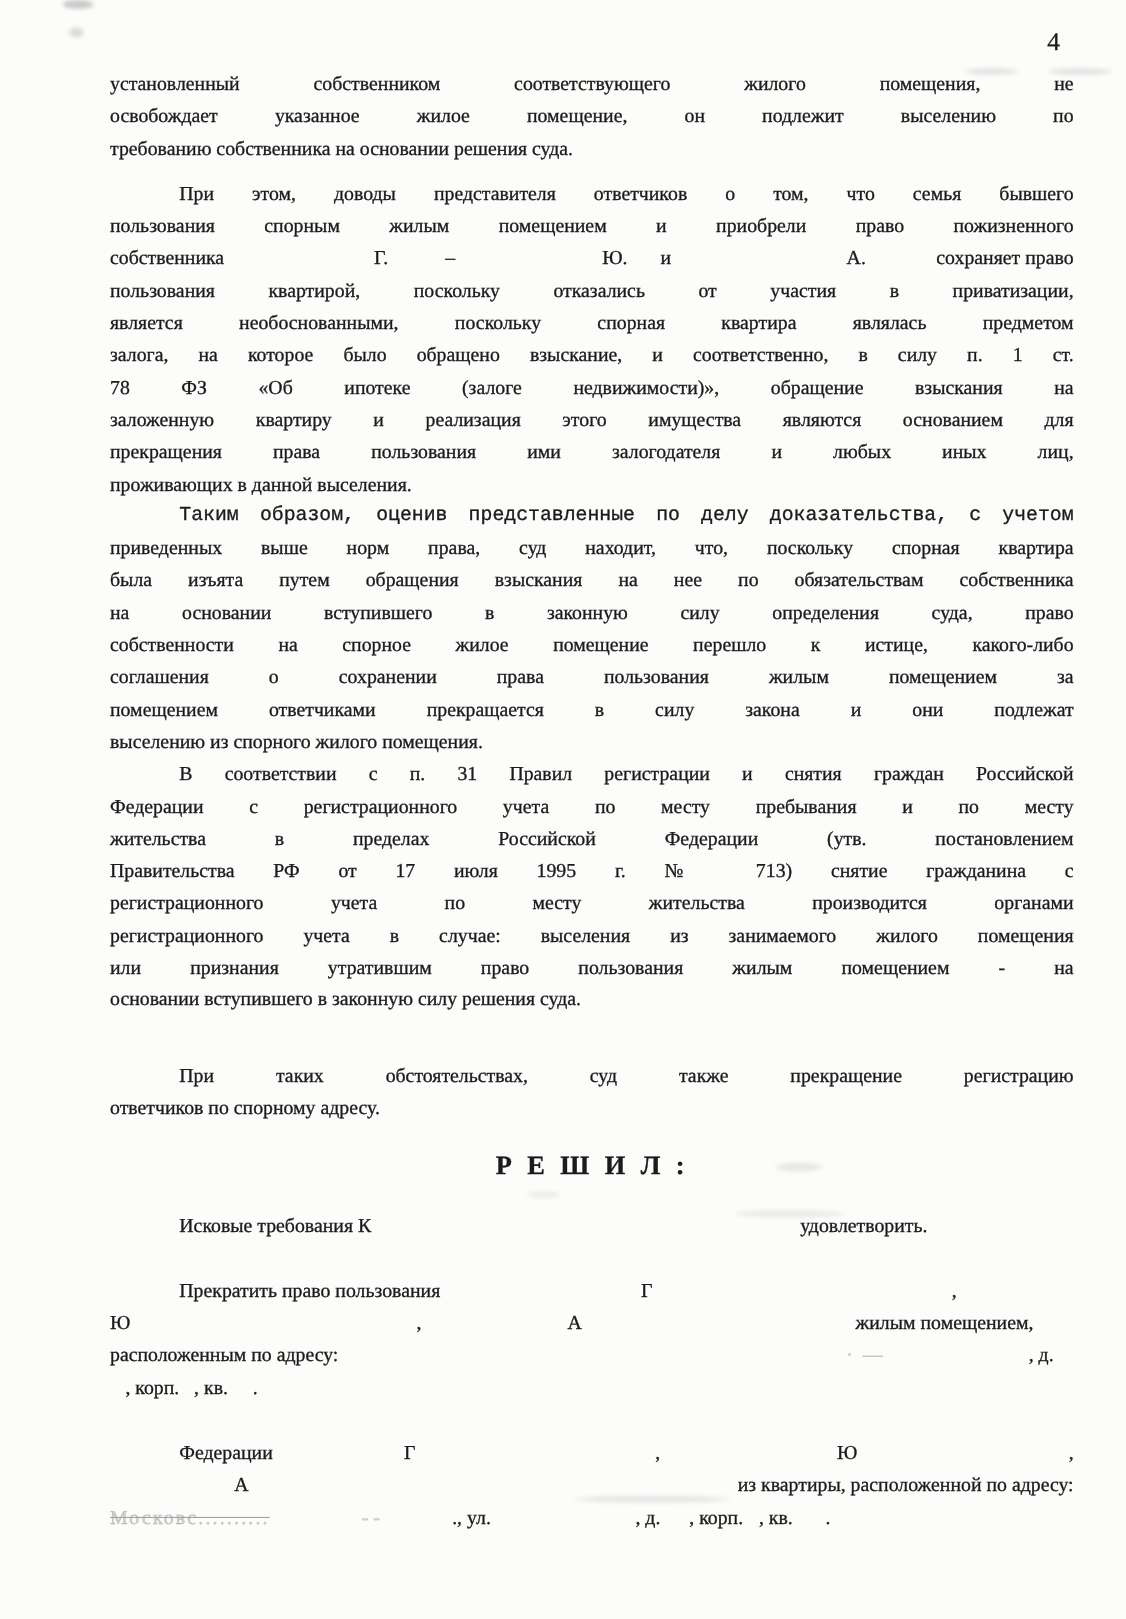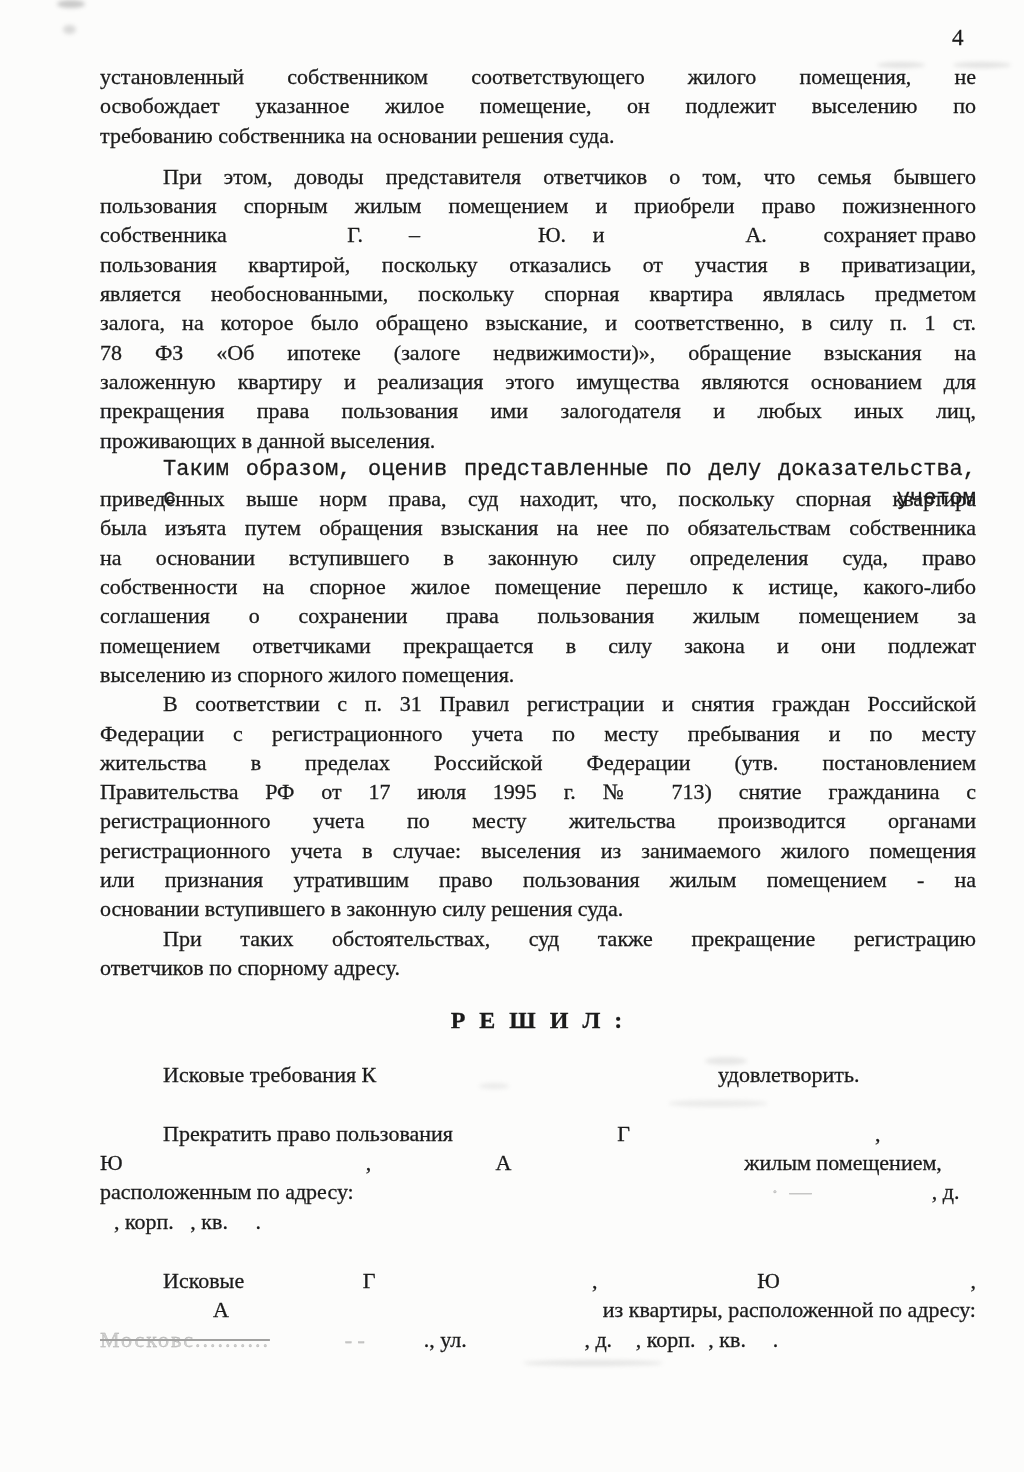--- a/index.html
+++ b/index.html
@@ -4,21 +4,21 @@
 <style>
   html,body{margin:0;padding:0;background:#e9e9e7;}
   .page{
     position:relative;width:1024px;height:1472px;margin:0 auto;
     background:#fcfcfb;overflow:hidden;
     font-family:"Liberation Serif","DejaVu Serif",serif;
     color:#1b1b1b;-webkit-text-stroke:.3px #1b1b1b;
   }
   .page-number{position:absolute;top:24px;left:952px;font-size:23px;line-height:28px;}
   .text-column{position:absolute;left:100px;top:62px;width:876px;}
-  .line{height:29.3px;line-height:29.3px;font-size:22px;}
+  .line{height:29.3px;line-height:29.3px;font-size:18px;}
   .line.justify{text-align:justify;text-align-last:justify;}
   .line.left{white-space:pre;}
   .line.heading{text-align:center;font-weight:bold;font-size:24px;letter-spacing:3px;word-spacing:2px;}
   .line.spread{display:flex;align-items:baseline;}
   .line.spread span{flex:0 0 auto;white-space:pre;}
   .line.spread .gap{display:inline-block;height:1px;}
   .faint{color:#8f8f8f;opacity:.4;filter:blur(.7px);}
   .faint.strike{text-decoration:line-through;letter-spacing:2px;}
   .artifact{position:absolute;background:#8a8a8a;border-radius:50%;filter:blur(2px);}
 </style>
@@ -64,21 +64,21 @@
       <div class="line justify">помещением ответчиками прекращается в силу закона и они подлежат</div>
       <div class="line left">выселению из спорного жилого помещения.</div>
       <div class="line justify" style="padding-left: 63px;">В соответствии с п. 31 Правил регистрации и снятия граждан Российской</div>
       <div class="line justify">Федерации с регистрационного учета по месту пребывания и по месту</div>
       <div class="line justify">жительства в пределах Российской Федерации (утв. постановлением</div>
       <div class="line justify">Правительства РФ от 17 июля 1995 г. № 713) снятие гражданина с</div>
       <div class="line justify">регистрационного учета по месту жительства производится органами</div>
       <div class="line justify">регистрационного учета в случае: выселения из занимаемого жилого помещения</div>
       <div class="line justify">или признания утратившим право пользования жилым помещением - на</div>
       <div class="line left">основании вступившего в законную силу решения суда.</div>
-      <div class="line justify" style="padding-left: 63px;">При таких обстоятельствах, суд также прекращение регистрацию</div>
+      <div class="line justify" style="padding-left: 63px; margin-top: 40px;">При таких обстоятельствах, суд также прекращение регистрацию</div>
       <div class="line left">ответчиков по спорному адресу.</div>
       <div class="line blank" style="height: 24px;"></div>
       <div class="line heading">Р Е Ш И Л :</div>
       <div class="line blank" style="height: 24px;"></div>
       <div class="line spread" style="padding-left: 63px;">
         <span>Исковые требования К</span>
         <span class="gap" style="flex: 317 1 0px;"></span>
         <span>удовлетворить.</span>
         <span class="gap" style="flex: 108 1 0px;"></span>
       </div>
@@ -105,21 +105,21 @@
         <span>расположенным по адресу:</span>
         <span class="gap" style="flex: 330 1 0px;"></span>
         <span class="faint">·  ―</span>
         <span class="gap" style="flex: 95 1 0px;"></span>
         <span>, д.</span>
         <span class="gap" style="flex: 13 1 0px;"></span>
       </div>
       <div class="line left" style="padding-left: 14px;">, корп.   , кв.     .</div>
       <div class="line blank" style="height: 30px;"></div>
       <div class="line spread" style="padding-left: 63px;">
-        <span>Исковые</span>
+        <span>Федерации</span>
         <span class="gap" style="flex: 115 1 0px;"></span>
         <span>Г</span>
         <span class="gap" style="flex: 210 1 0px;"></span>
         <span>,</span>
         <span class="gap" style="flex: 155 1 0px;"></span>
         <span>Ю</span>
         <span class="gap" style="flex: 185 1 0px;"></span>
         <span>,</span>
       </div>
       <div class="line spread" style="padding-left: 113px;">

